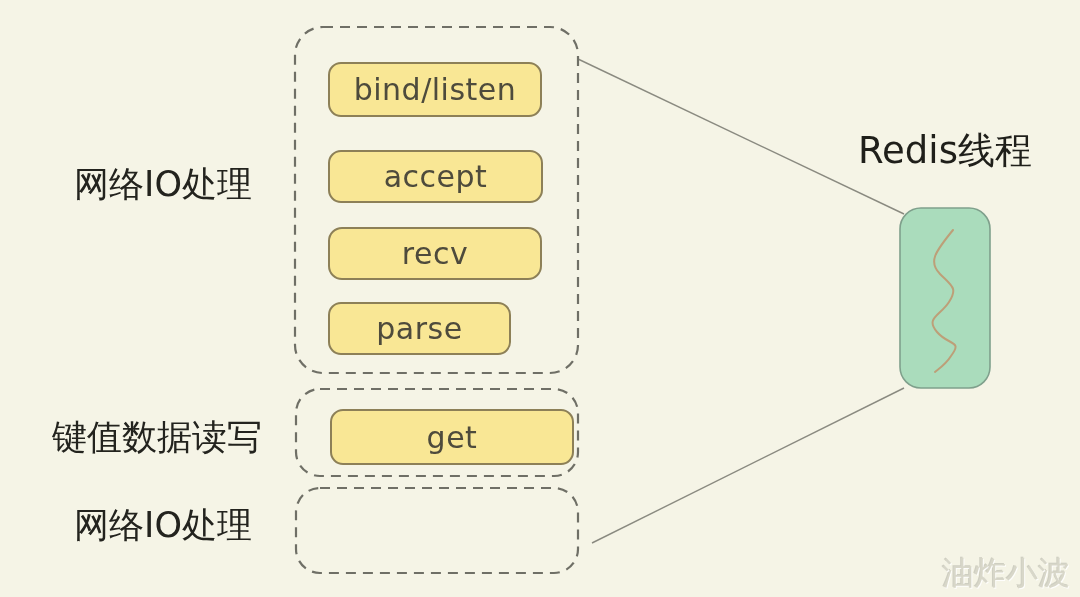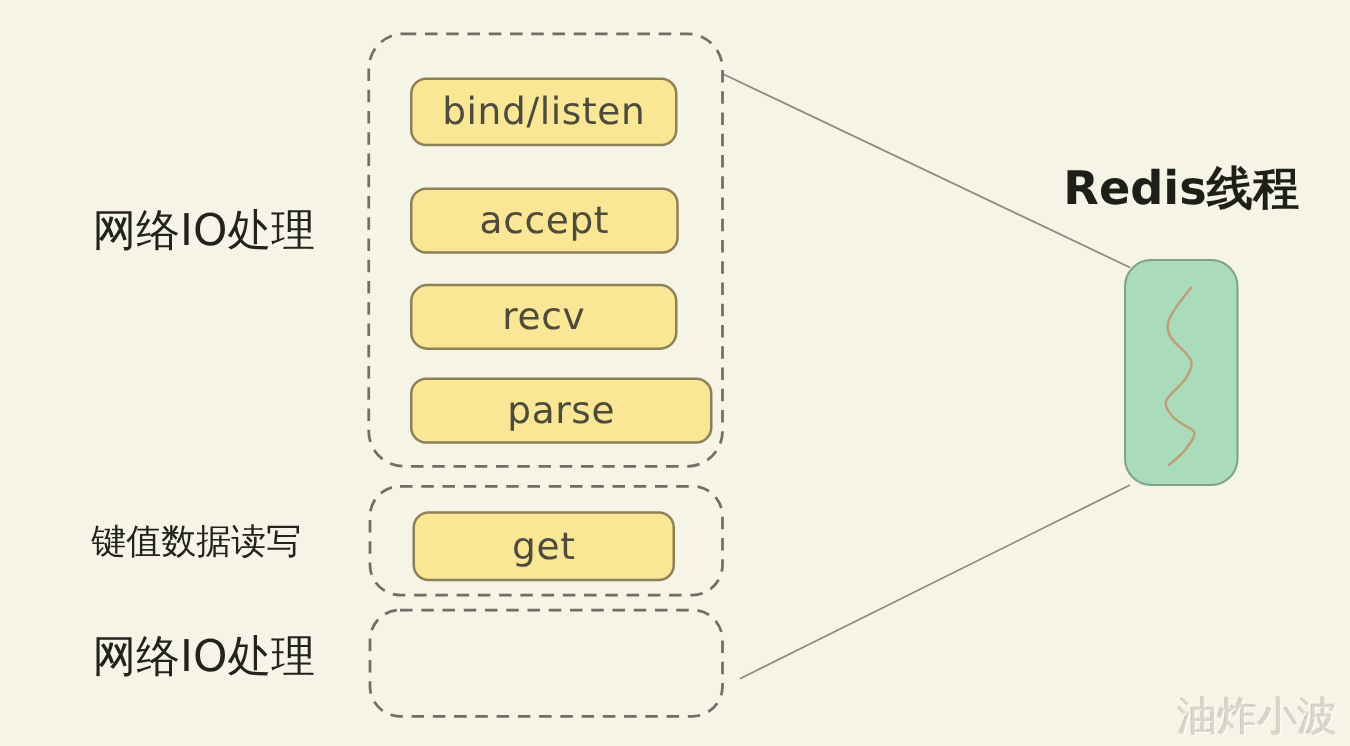--- a/index.html
+++ b/index.html
@@ -33,43 +33,43 @@
     border: 2px solid #8d8057;
     border-radius: 13px;
     box-sizing: border-box;
     color: #4e4b3c;
     font-size: 30px;
     letter-spacing: 0.5px;
   }
   .box-bind   { left: 328px; top:  62px; width: 214px; height: 55px; }
   .box-accept { left: 328px; top: 150px; width: 215px; height: 53px; }
   .box-recv   { left: 328px; top: 227px; width: 214px; height: 53px; border-radius: 14px; }
-  .box-parse  { left: 328px; top: 302px; width: 242px; height: 53px; }
-  .box-get    { left: 330px; top: 409px; width: 210px; height: 56px; }
+  .box-parse  { left: 328px; top: 302px; width: 183px; height: 53px; }
+  .box-get    { left: 330px; top: 409px; width: 244px; height: 56px; }
   .box-send   { left: 329px; top: 504px; width: 212px; height: 54px; }
   .side-label {
     position: absolute;
     color: #23231e;
     font-size: 35px;
     font-weight: 500;
     text-align: center;
     white-space: nowrap;
   }
   .label-1 { left:  58px; top: 161px; width: 210px; }
-  .label-2 { left:  38px; top: 414px; width: 238px; font-size: 28px; }
+  .label-2 { left:  38px; top: 414px; width: 238px; font-size: 35px; }
   .label-3 { left:  58px; top: 502px; width: 210px; }
   .redis-title {
     position: absolute;
     left: 848px;
     top: 126px;
     width: 194px;
     text-align: center;
     color: #1f1f1a;
     font-size: 37px;
-    font-weight: 700;
+    font-weight: 400;
     white-space: nowrap;
   }
   .watermark {
     position: absolute;
     left: 938px;
     top: 552px;
     width: 136px;
     text-align: center;
     font-size: 32px;
     color: #d8d7c9;

